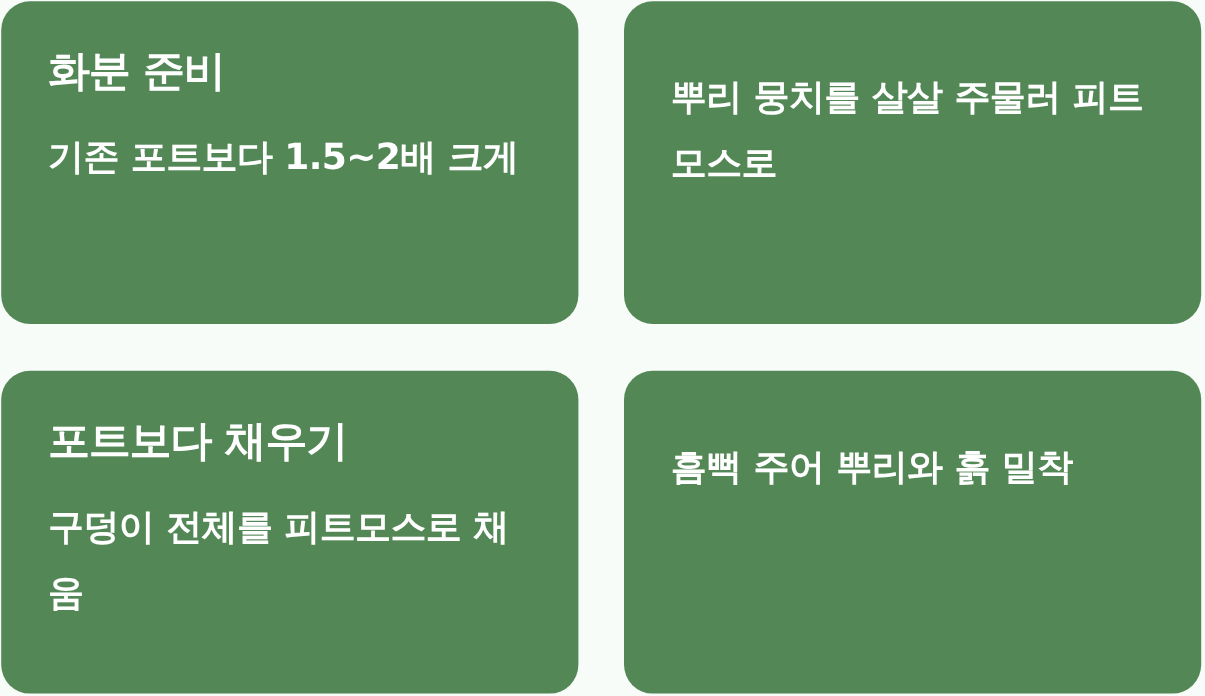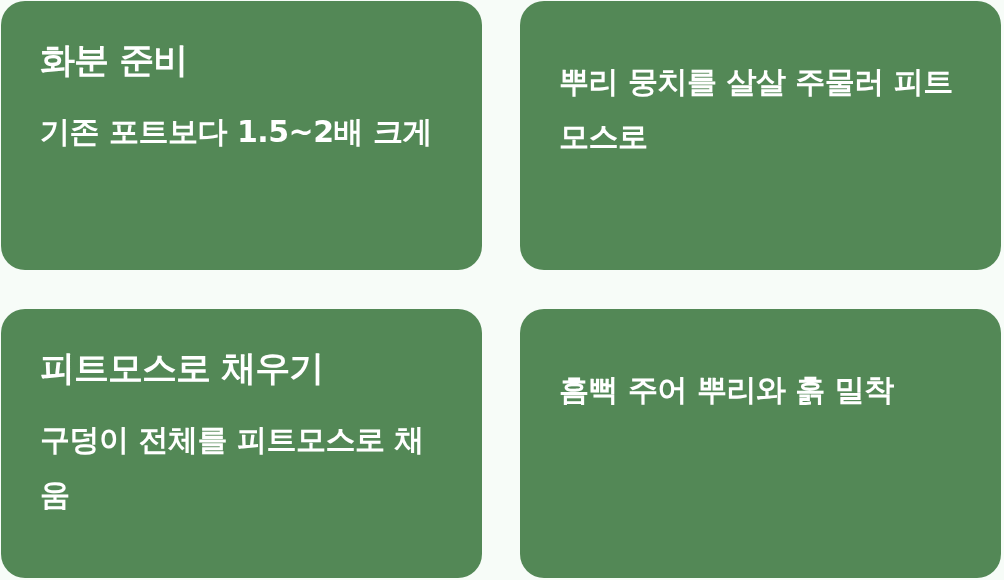--- a/index.html
+++ b/index.html
@@ -45,19 +45,19 @@
 
 <div class="grid">
   <div class="card">
     <h2 class="card-title">화분 준비</h2>
     <div class="card-desc">기존 포트보다 1.5~2배 크게</div>
   </div>
   <div class="card">
     <div class="card-desc">뿌리 뭉치를 살살 주물러 피트모스로</div>
   </div>
   <div class="card">
-    <h2 class="card-title">피트모스로 채우기</h2>
+    <h2 class="card-title">포트보다 채우기</h2>
     <div class="card-desc">구덩이 전체를 피트모스로 채움</div>
   </div>
   <div class="card">
     <div class="card-desc">흠뻑 주어 뿌리와 흙 밀착</div>
   </div>
 </div>
 
 </body></html>

